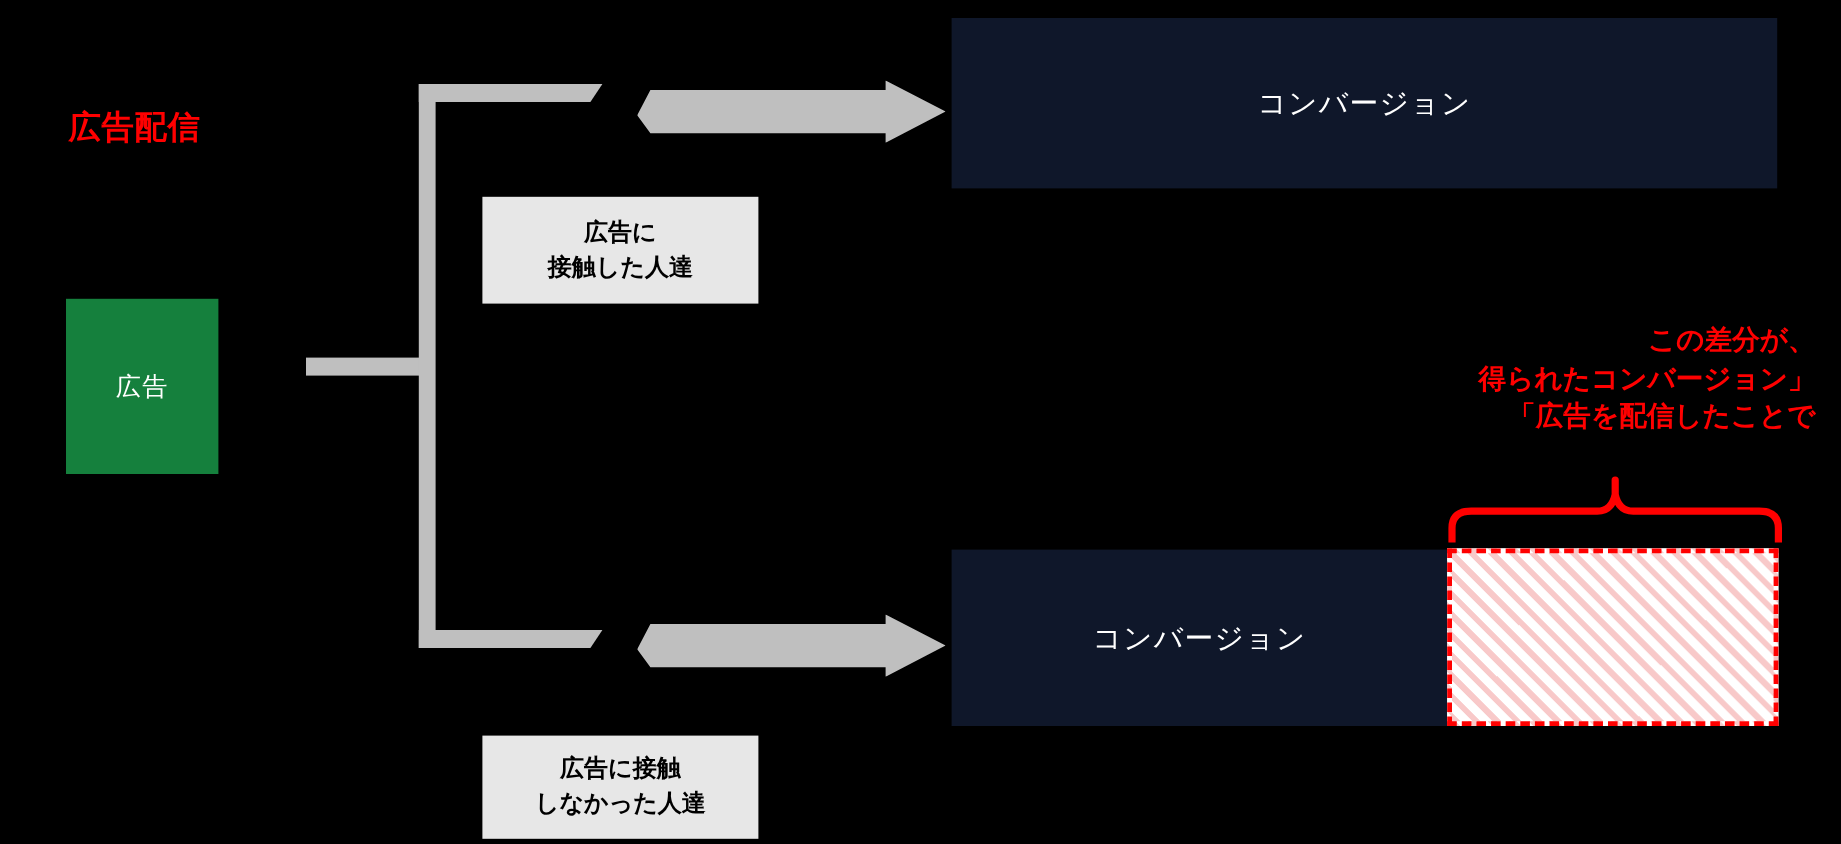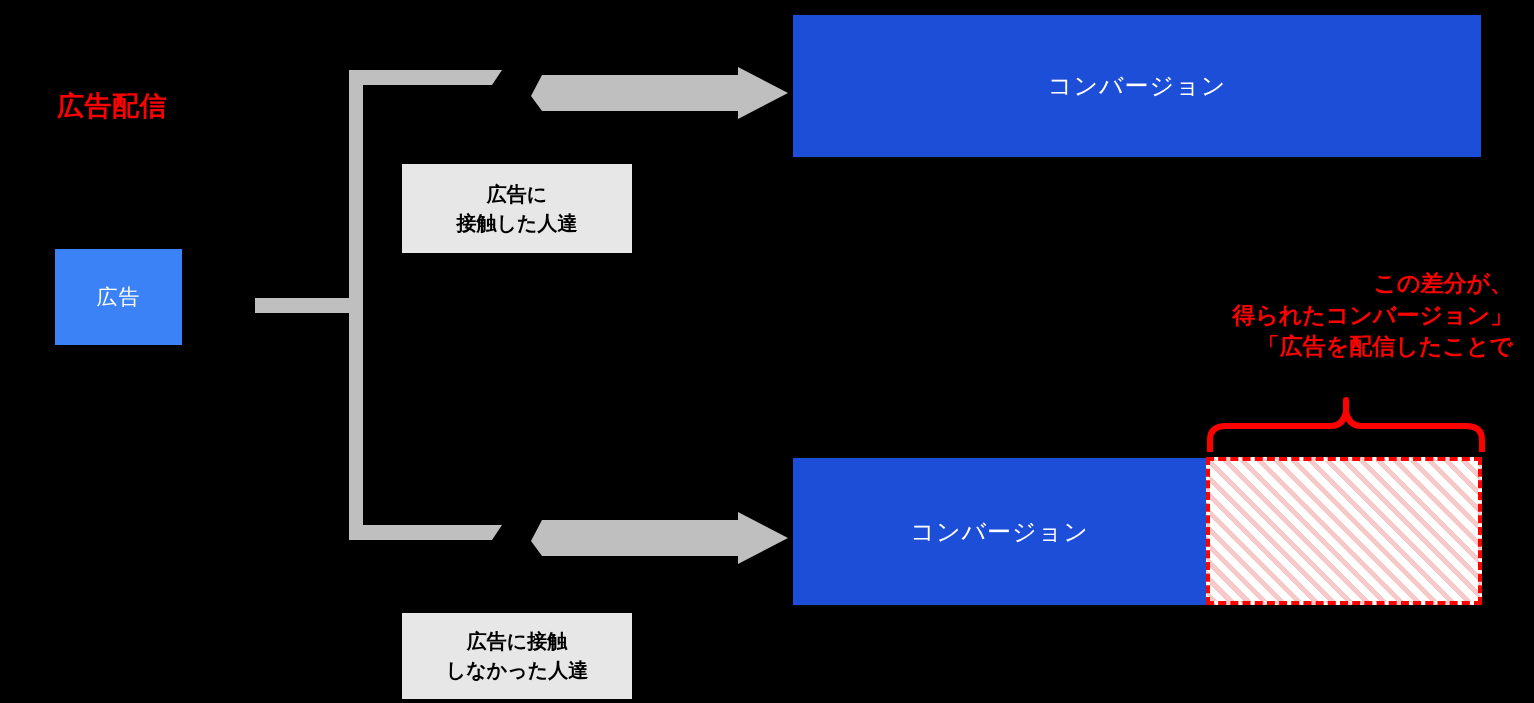--- a/index.html
+++ b/index.html
@@ -30,22 +30,22 @@
     line-height: 1.15;
     margin-top: 28px;
   }
 
   
   .ad-box {
     position: absolute;
     left: 55px;
     top: 249px;
     width: 127px;
-    height: 96px;
-    background: #3b82f6;
+    height: 146px;
+    background: #15803d;
     display: flex;
     align-items: center;
     justify-content: center;
   }
   .ad-box-label {
     color: #FFFFFF;
     font-size: 21px;
     font-weight: normal;
     letter-spacing: 1px;
   }
@@ -80,21 +80,21 @@
     text-align: center;
   }
   .caption-box .ln { display: block; white-space: nowrap; }
 
   #caption-exposed   { left: 402px; top: 164px; width: 230px; height: 89px; }
   #caption-unexposed { left: 402px; top: 613px; width: 230px; height: 86px; }
 
   
   .bar-blue {
     position: absolute;
-    background: #1d4ed8;
+    background: #0f172a;
     display: flex;
     align-items: center;
     justify-content: center;
   }
   .bar-blue-label {
     color: #FFFFFF;
     font-size: 24px;
     letter-spacing: 1px;
     white-space: nowrap;
   }

